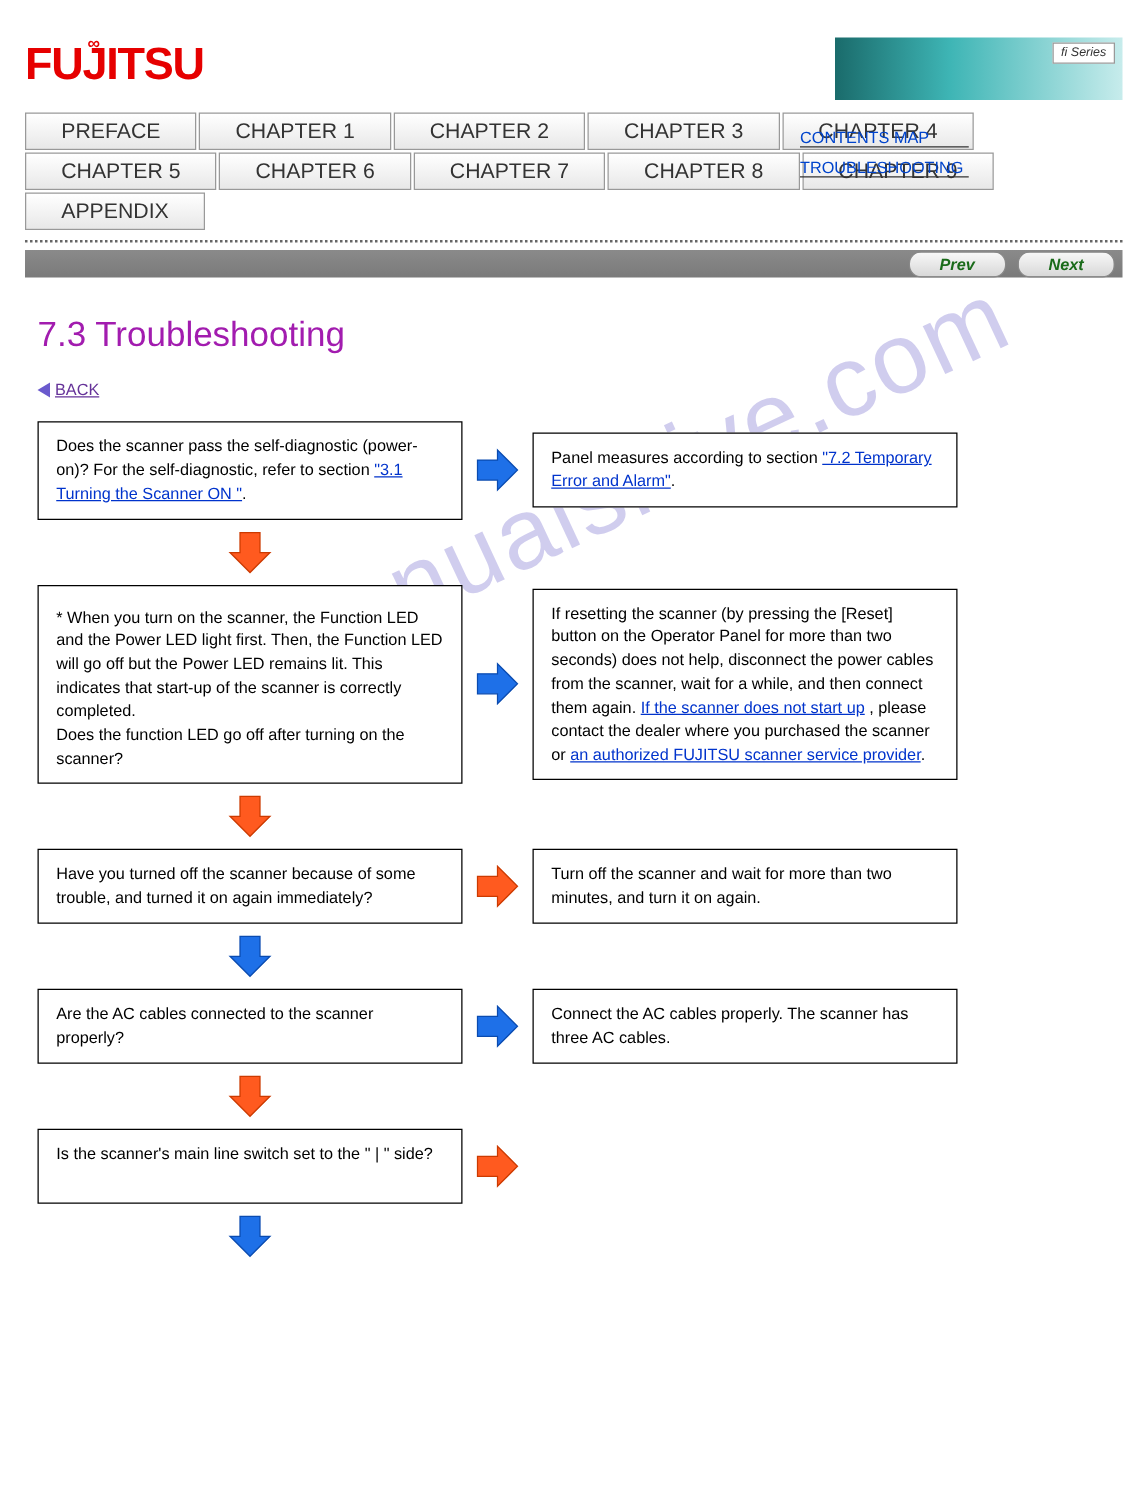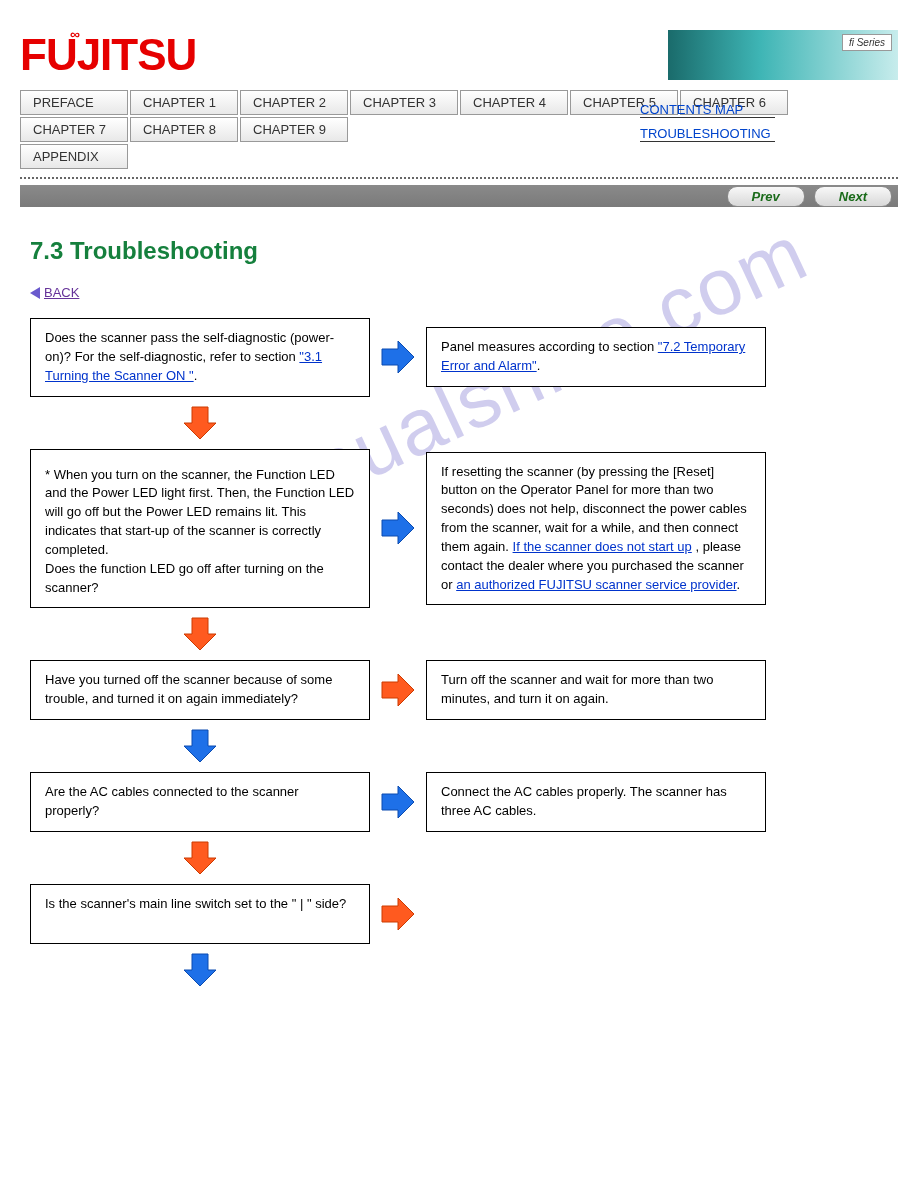--- a/index.html
+++ b/index.html
@@ -1,32 +1,32 @@
 <!DOCTYPE html>
 <html><head>
 <meta charset="utf-8">
 <style>
   * { box-sizing: border-box; margin: 0; padding: 0; }
   body { font-family: Arial, sans-serif; background: #fff; width: 918px; margin: 0 auto; position: relative; }
   .page { position: relative; padding: 30px 20px 20px; }
   .header { display: flex; justify-content: space-between; align-items: flex-start; margin-bottom: 10px; }
-  .logo { font-family: Arial, sans-serif; font-weight: bold; font-size: 44px; color: #e60000; letter-spacing: -1px; position: relative; }
+  .logo { font-family: Arial, sans-serif; font-weight: bold; font-size: 36px; color: #e60000; letter-spacing: -1px; position: relative; }
   .logo::before { content: "∞"; font-size: 14px; color: #e60000; position: absolute; top: -4px; left: 50px; }
   .fi-banner { width: 230px; height: 50px; background: linear-gradient(90deg, #1a6b6b 0%, #3eb5b5 40%, #c7ecec 100%); position: relative; display: flex; align-items: flex-start; justify-content: flex-end; padding: 4px 6px; }
   .fi-badge { background: #fff; border: 1px solid #999; padding: 2px 6px; font-style: italic; font-size: 10px; color: #333; }
   .nav-wrap { position: relative; }
   .nav-tabs { display: flex; flex-wrap: wrap; gap: 0; }
-  .nav-tab { background: linear-gradient(#fff, #e8e8e8); border: 1px solid #999; padding: 4px 12px; font-size: 13px; color: #333; cursor: pointer; min-width: 108px; text-align: left; margin-right: 2px; margin-bottom: 2px; }
+  .nav-tab { background: linear-gradient(#fff, #e8e8e8); border: 1px solid #999; padding: 4px 28px; font-size: 17px; color: #333; cursor: pointer; min-width: 108px; text-align: center; margin-right: 2px; margin-bottom: 2px; }
   .nav-side { position: absolute; left: 620px; top: 12px; font-size: 13px; color: #0044cc; }
   .nav-side div { border-bottom: 1px solid #333; margin-bottom: 8px; cursor: pointer; width: 135px; }
   .dotted-line { border-top: 2px dotted #666; margin: 6px 0; }
   .gray-bar { background: linear-gradient(#8a8a8a, #7a7a7a); height: 22px; display: flex; justify-content: flex-end; align-items: center; gap: 9px; padding-right: 6px; }
   .nav-btn { background: linear-gradient(#f8f8f8, #d8d8d8); border: 1px solid #888; border-radius: 10px; padding: 2px 24px; font-size: 13px; font-weight: bold; font-style: italic; color: #1a6b1a; cursor: pointer; }
   .content { padding: 30px 10px; position: relative; }
-  .section-title { font-size: 24px; font-weight: bold; color: #15803d; margin-bottom: 20px; }
+  .section-title { font-size: 28px; font-weight: normal; color: #a21caf; margin-bottom: 20px; }
   .back-row { display: flex; align-items: center; gap: 4px; margin-bottom: 18px; font-size: 13px; color: #0044cc; }
   .back-tri { width: 0; height: 0; border-top: 6px solid transparent; border-bottom: 6px solid transparent; border-right: 10px solid #6a5acd; cursor: pointer; }
   .back-text { color: #663399; text-decoration: underline; cursor: pointer; }
   .flow-row { display: flex; align-items: center; gap: 10px; margin-bottom: 0; }
   .flow-box { border: 1px solid #000; padding: 10px 14px; font-size: 13px; background: #fff; line-height: 1.45; }
   .box-left { width: 340px; min-height: 60px; }
   .box-right { width: 340px; min-height: 60px; }
   .link { color: #0033cc; text-decoration: underline; cursor: pointer; }
   .arrow-right { width: 36px; height: 36px; position: relative; }
   .arrow-down-wrap { width: 340px; display: flex; justify-content: center; padding: 8px 0; }

